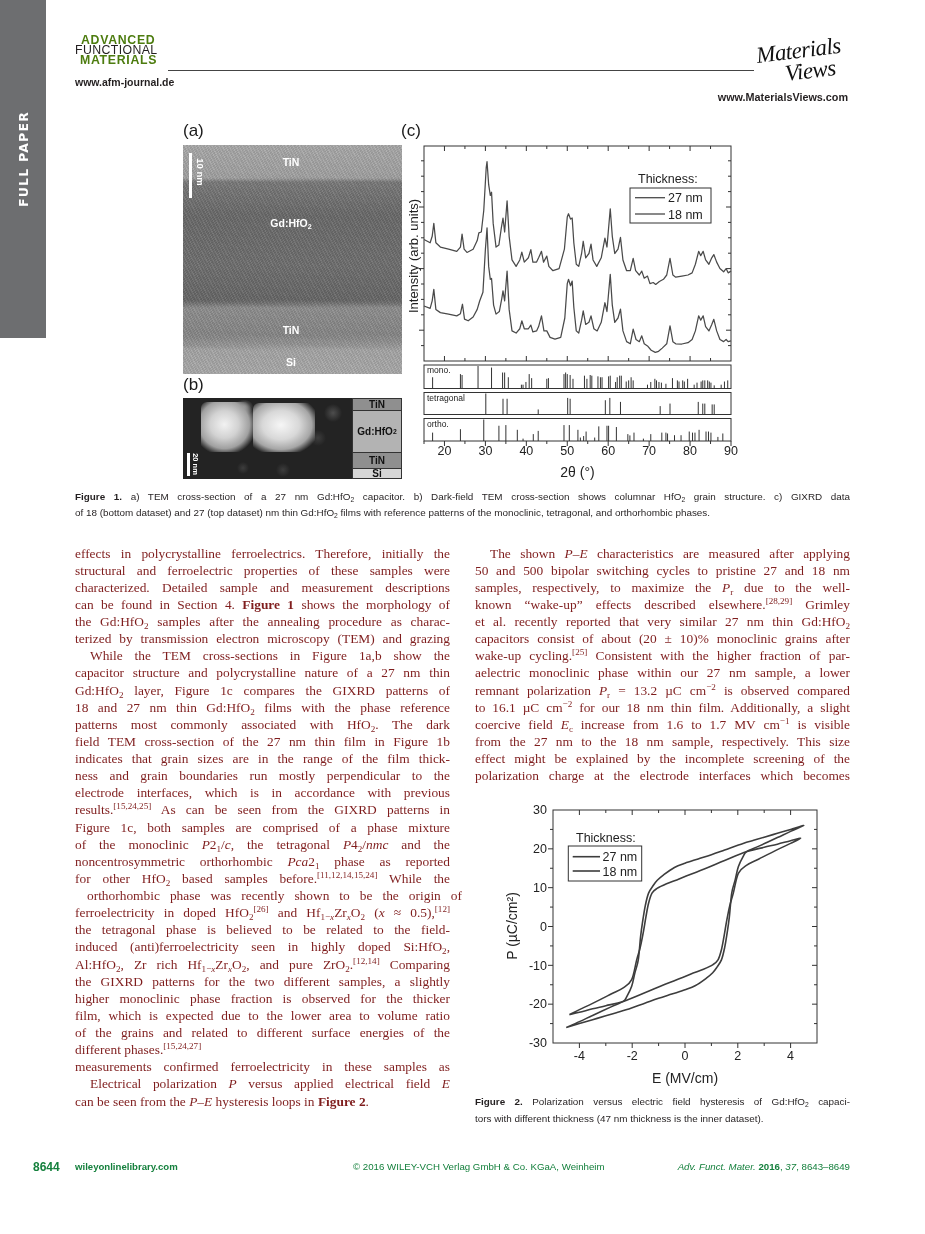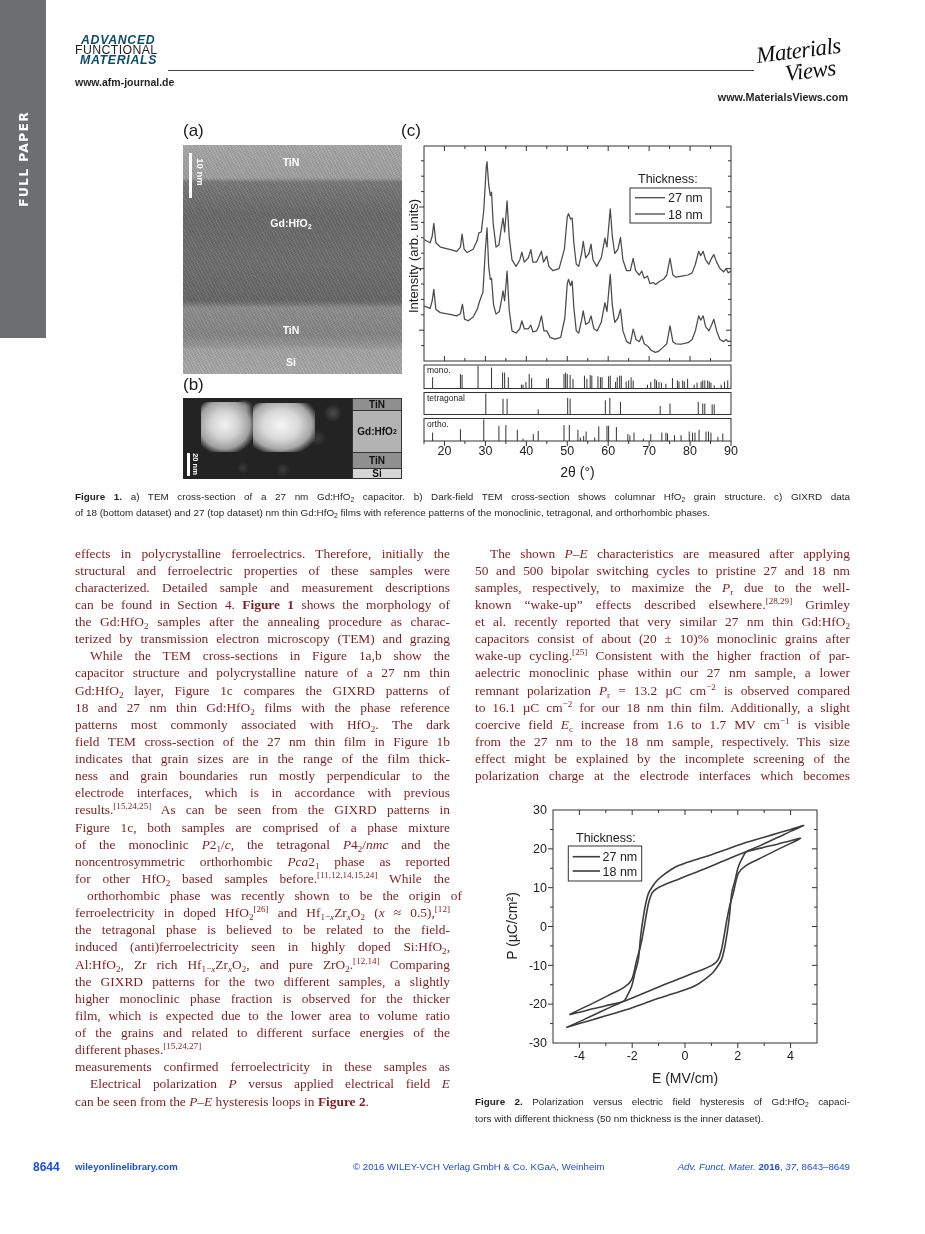--- a/index.html
+++ b/index.html
@@ -6,21 +6,21 @@
 html,body{margin:0;padding:0;background:#fff}
 #page{position:relative;width:925px;height:1234px;overflow:hidden;background:#fff;color:#231f20;font-family:"Liberation Serif",serif}
 .abs{position:absolute}
 sub{font-size:0.68em;vertical-align:-0.28em;line-height:0}
 sup{font-size:0.68em;vertical-align:0.5em;line-height:0}
 
 .side-tab{position:absolute;left:0;top:0;width:46px;height:338px;background:#6d6e70}
 .side-tab-label{position:absolute;left:23px;top:159px;transform:translate(-50%,-50%) rotate(-90deg);color:#fff;font:bold 12.5px "DejaVu Sans",sans-serif;letter-spacing:1.2px;white-space:nowrap}
 
 .logo-line{position:absolute;font-family:"Liberation Sans",sans-serif;font-size:12.3px;line-height:10px;white-space:nowrap}
-.logo-gray{color:#0c4a6e;font-style:italic;font-weight:bold;letter-spacing:0.7px}
+.logo-gray{color:#4d7c0f;font-weight:bold;letter-spacing:0.7px}
 .logo-black{color:#231f20;letter-spacing:0.4px}
 .header-rule{position:absolute;left:168px;top:70px;width:586px;height:1px;background:#444}
 .journal-url{position:absolute;left:75px;top:76px;font:bold 10.5px/12px "Liberation Sans",sans-serif;color:#231f20;white-space:nowrap}
 .mv-logo{position:absolute;font-family:"Liberation Serif",serif;font-style:italic;font-size:23px;line-height:22px;color:#111;white-space:nowrap;transform:rotate(-7deg);letter-spacing:-0.5px}
 .mv-url{position:absolute;right:77px;top:91px;font:bold 10.8px/13px "Liberation Sans",sans-serif;color:#231f20;white-space:nowrap}
 
 .panel-label{position:absolute;font:17px/18px "Liberation Sans",sans-serif;color:#1a1a1a;white-space:nowrap}
 .tem-a{position:absolute;left:183px;top:145px;width:219px;height:229px;overflow:hidden;
  background:
  repeating-linear-gradient(63deg,rgba(255,255,255,0.06) 0 1px,rgba(0,0,0,0.05) 1px 3px),
@@ -50,21 +50,21 @@
 .col{position:absolute;top:544.5px;width:375px;font-family:"Liberation Serif",serif;font-size:13.4px;line-height:17.14px;color:#7f1d1d}
 .col.left{left:75px}
 .col.right{left:475px}
 .jl{height:17.14px;white-space:nowrap}
 .jl.ind{padding-left:15px}
 .cap{position:absolute;font-family:"Liberation Sans",sans-serif;font-size:9.9px;color:#231f20}
 .cap .jl{height:auto}
 .cap1{left:75px;top:489px;width:775px;line-height:16px}
 .cap2{left:475px;top:1094px;width:375px;line-height:16.5px}
 
-.footer-item{position:absolute;top:1160px;font-family:"Liberation Sans",sans-serif;line-height:14px;white-space:nowrap;color:#1d4ed8}
+.footer-item{position:absolute;top:1160px;font-family:"Liberation Sans",sans-serif;line-height:14px;white-space:nowrap;color:#15803d}
 .fp-num{left:33px;font-weight:bold;font-size:12px}
 .fp-site{left:75px;font-weight:bold;font-size:9.6px}
 .fp-copy{left:353px;font-size:9.7px}
 .fp-cite{right:75px;font-size:9.7px}
 </style>
 </head>
 <body>
 
 <div id="page">
 
@@ -447,21 +447,21 @@
         <text x="22" y="131" font-size="14" text-anchor="middle" dominant-baseline="central" transform="rotate(-90 22 131)">P (µC/cm²)</text>
         <text x="86" y="47" font-size="12.5">Thickness:</text>
         <rect x="78.3" y="51" width="73.4" height="35" fill="#fff" stroke="#333"></rect>
         <line x1="82.7" y1="61.7" x2="110" y2="61.7" stroke="#3d3d3d" stroke-width="1.6"></line>
         <text x="112.5" y="66.2" font-size="12.5">27 nm</text>
         <line x1="82.7" y1="76" x2="110" y2="76" stroke="#3d3d3d" stroke-width="1.6"></line>
         <text x="112.5" y="80.5" font-size="12.5">18 nm</text>
       </svg>
     <div class="cap cap2">
       <div class="jl" style="word-spacing: 6.67361px;"><b>Figure 2.</b> Polarization versus electric field hysteresis of Gd:HfO<sub>2</sub> capaci-</div>
-      <div class="jl last" style="word-spacing: 0px;">tors with different thickness (50 nm thickness is the inner dataset).</div>
+      <div class="jl last" style="word-spacing: 0px;">tors with different thickness (47 nm thickness is the inner dataset).</div>
     </div>
   </div>
 
   <div>
     <div class="footer-item fp-num">8644</div>
     <div class="footer-item fp-site">wileyonlinelibrary.com</div>
     <div class="footer-item fp-copy">© 2016 WILEY-VCH Verlag GmbH &amp; Co. KGaA, Weinheim</div>
     <div class="footer-item fp-cite"><i>Adv. Funct. Mater.</i> <b>2016</b>, <i>37</i>, 8643–8649</div>
   </div>
 </div>

